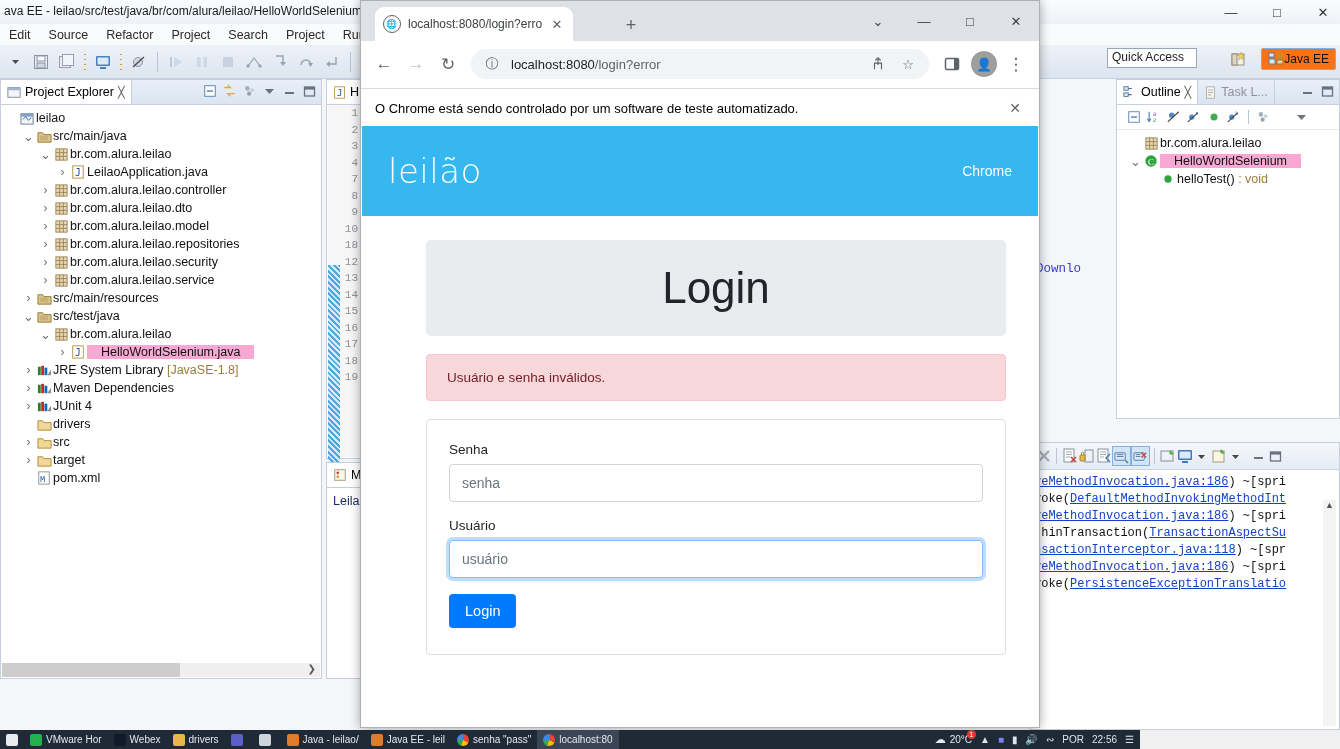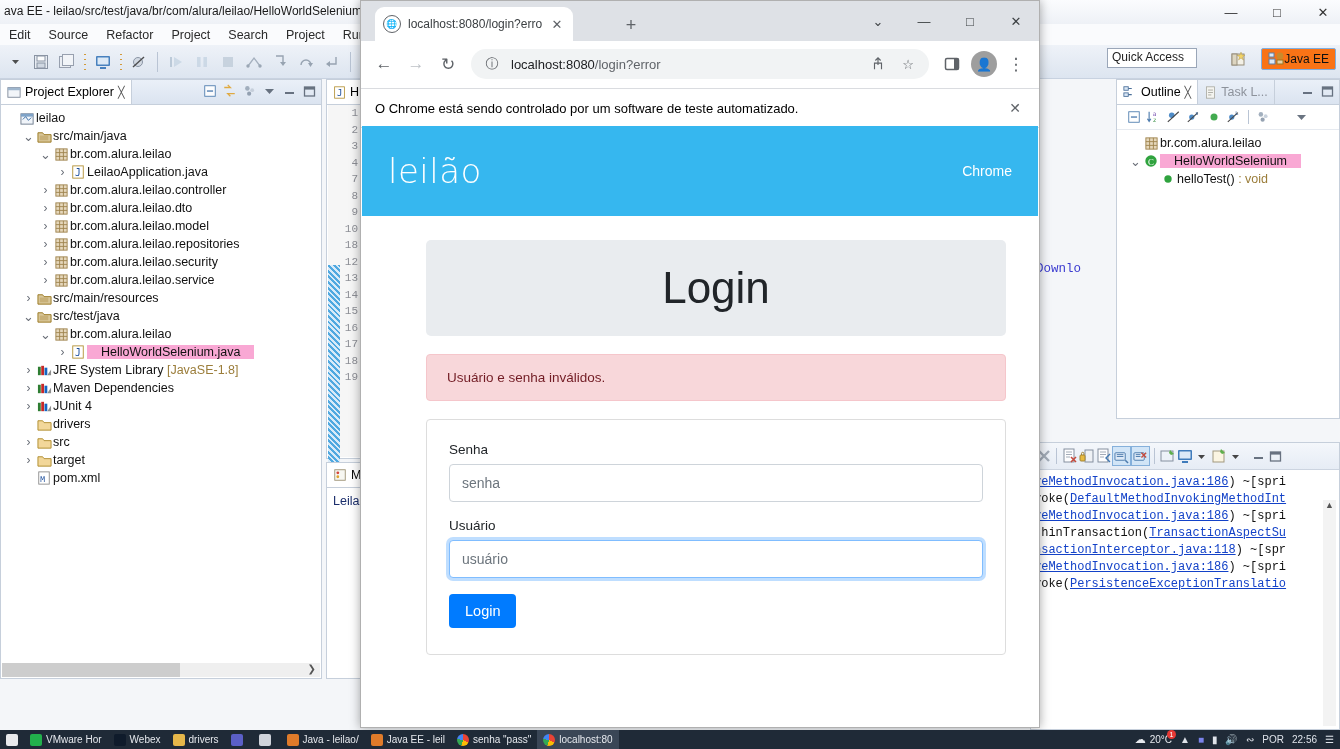--- a/index.html
+++ b/index.html
@@ -146,21 +146,21 @@
     padding:0 12px;font-size:14px;color:#6c757d;display:flex;align-items:center;background:#fff;
   }
   .form-control.focused{border-color:#80bdff;box-shadow:0 0 0 3px rgba(0,123,255,.25);}
   .mb{margin-bottom:16px;}
   .btn-primary{
     display:inline-flex;align-items:center;justify-content:center;
     background:#007bff;color:#fff;border-radius:4px;font-size:14.5px;padding:9px 16px;
   }
   
   #taskbar{
-    position:absolute;left:0;bottom:0;width:1340px;height:19px;background:#1f2a37;
+    position:absolute;left:0;bottom:0;width:1140px;height:19px;background:#1f2a37;
     display:flex;align-items:center;color:#e6e9ee;font-size:10px;
   }
   .tb-item{display:flex;align-items:center;gap:4px;height:19px;padding:0 6px;white-space:nowrap;}
   .tb-item.active{background:#3a4656;}
   .tb-sq{width:12px;height:12px;border-radius:2px;flex:none;}
   .tray{margin-left:auto;display:flex;align-items:center;gap:8px;padding-right:6px;}
   .tray-ico{font-size:10px;color:#dfe3ea;}
   .badge-dot{position:absolute;top:-3px;right:-4px;width:9px;height:9px;border-radius:50%;background:#e53935;
     color:#fff;font-size:7px;display:flex;align-items:center;justify-content:center;}
   svg{display:block;}

